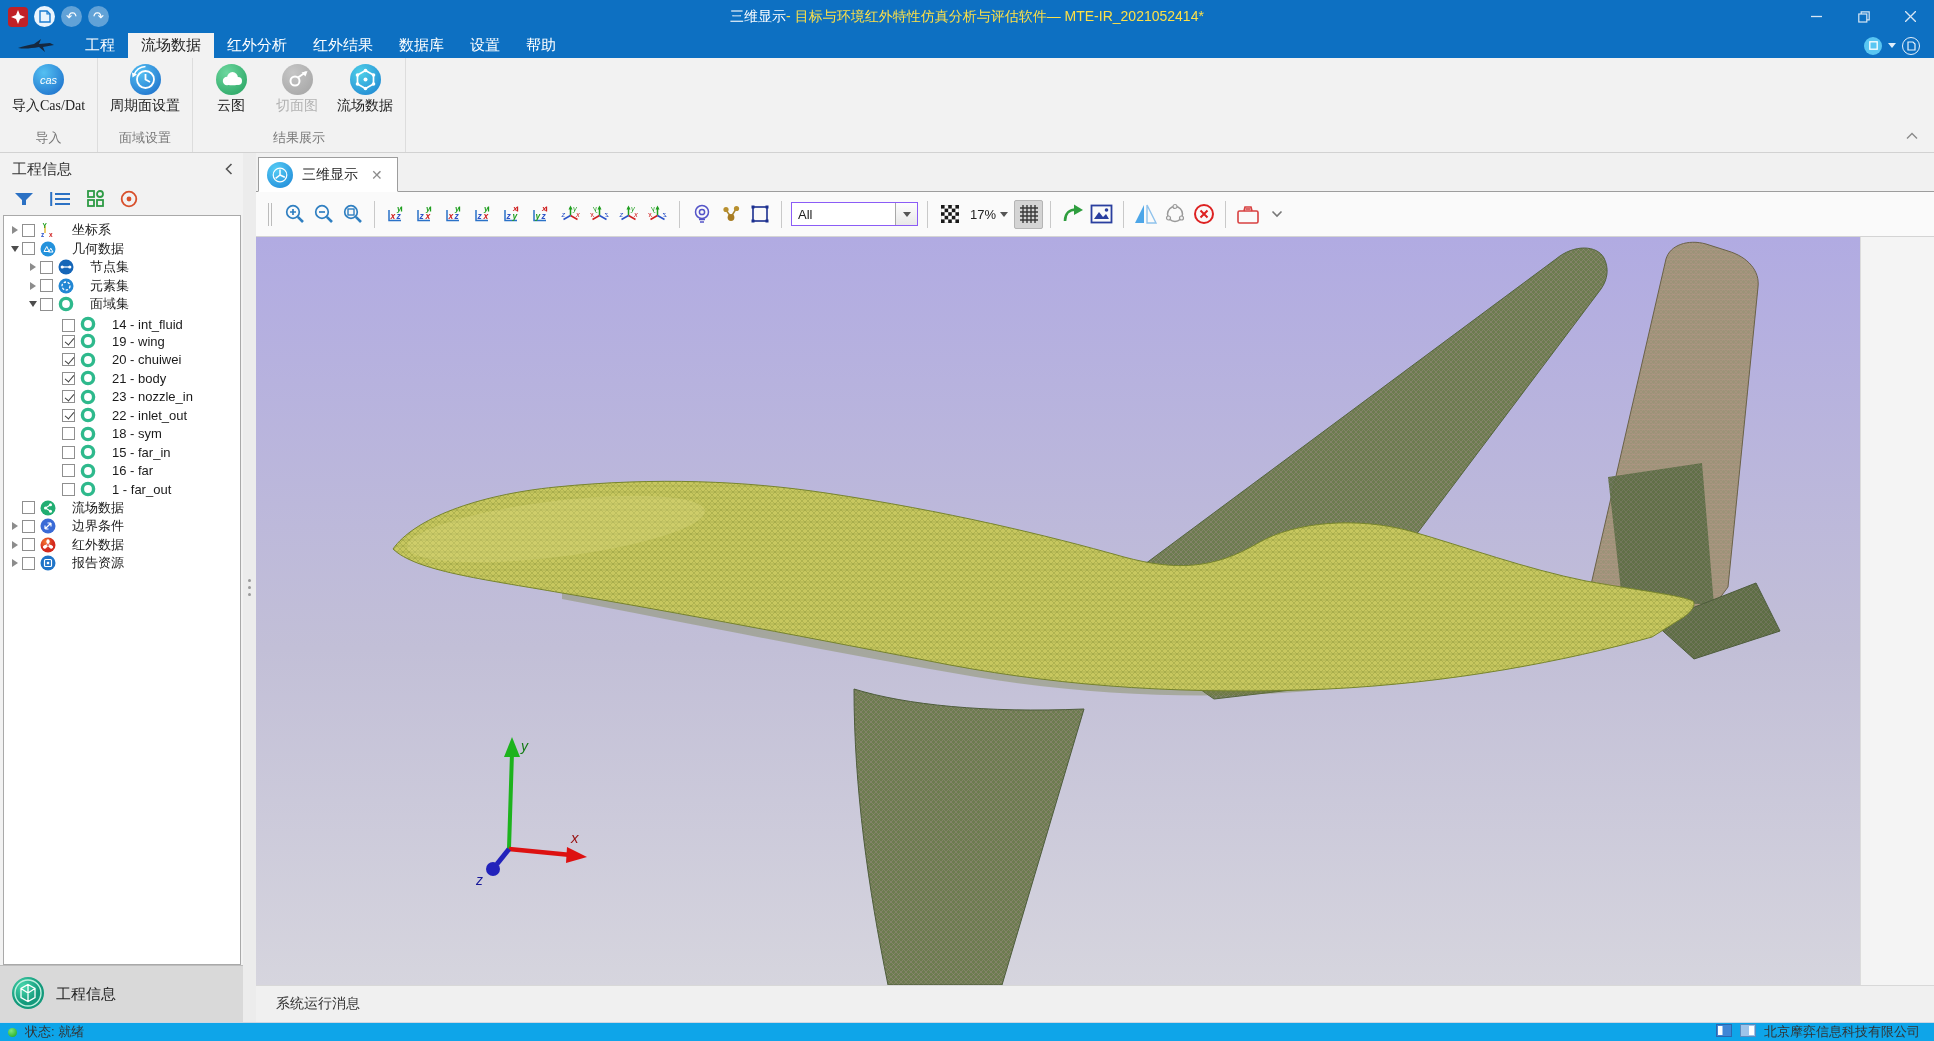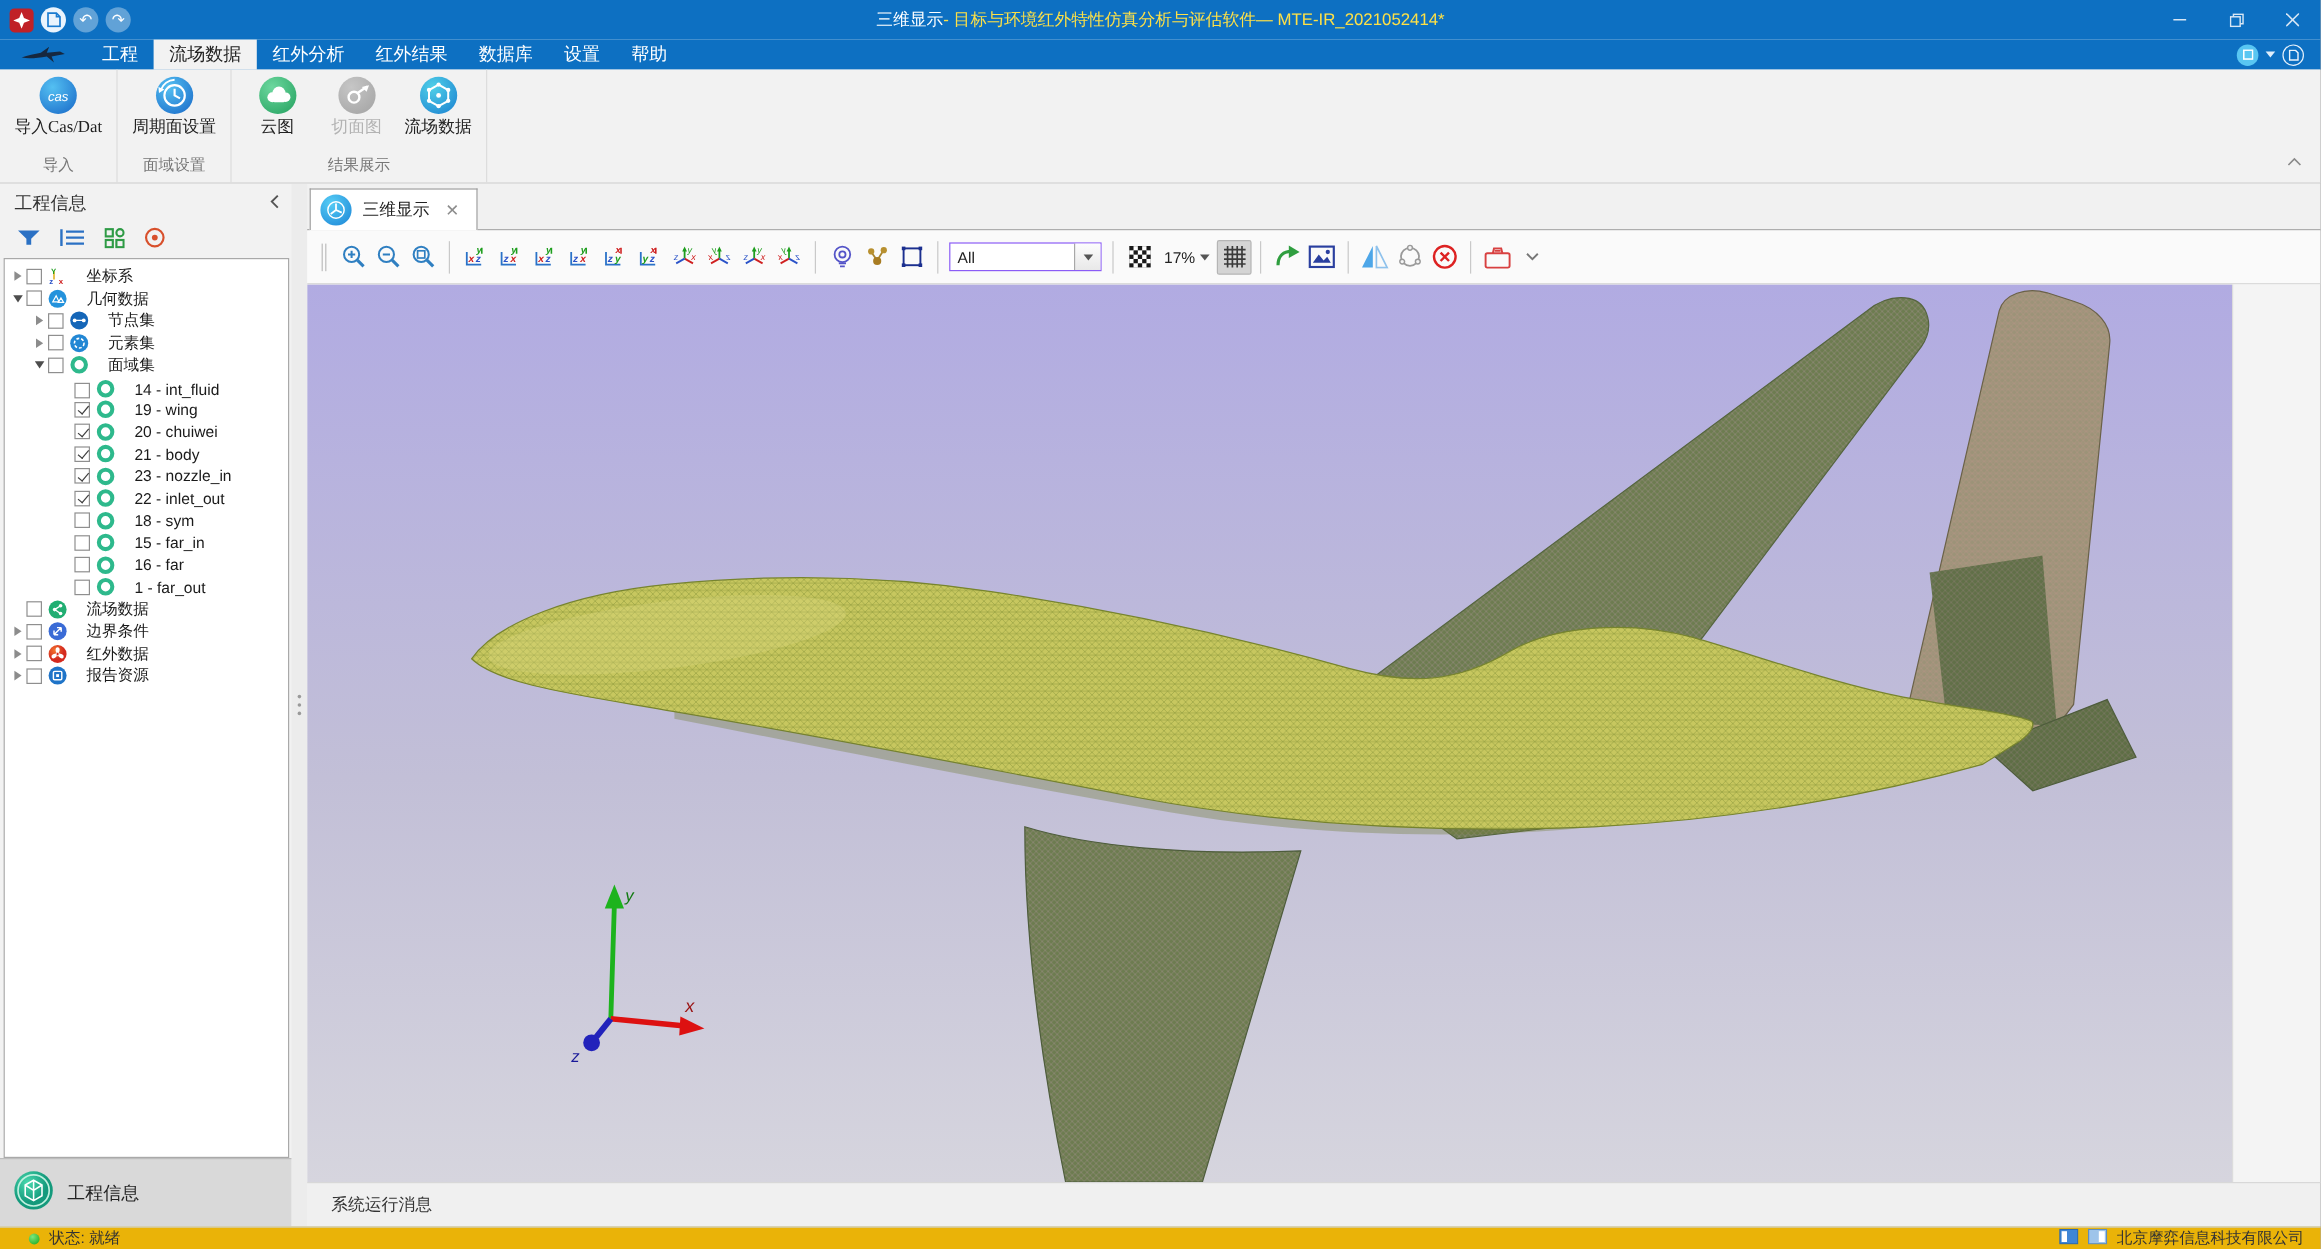--- a/index.html
+++ b/index.html
@@ -89,21 +89,21 @@
   .caret-down { width:0; height:0; border-left:4px solid transparent; border-right:4px solid transparent; border-top:5px solid #555; }
   .zoomsel { display:flex; align-items:center; gap:4px; font-size:13px; color:#222; padding:0 6px; }
 
   .viewport-row { flex:1; display:flex; min-height:0; }
   .viewport { position:relative; width:1604px; flex:0 0 auto; }
   .view-right-strip { flex:1; background:#f4f4f4; border-left:1px solid #dcdcdc; }
 
   .message-panel { height:37px; background:#f0f0f0; border-top:1px solid #d8d8d8; padding:9px 0 0 20px; font-size:14px; color:#333; flex:0 0 auto; }
 
   
-  .statusbar { height:19px; background:#eab308; border-top:1px solid #ccd6e3; display:flex; align-items:center; font-size:13px; color:#333; padding:0 14px 0 24px; flex:0 0 auto;justify-content:center; }
+  .statusbar { height:19px; background:#0ea5e9; border-top:1px solid #ccd6e3; display:flex; align-items:center; font-size:13px; color:#333; padding:0 14px 0 8px; flex:0 0 auto;justify-content:center; }
   .status-dot { width:9px; height:9px; border-radius:50%; background:radial-gradient(circle at 35% 30%, #7ce87c, #17a417); margin-right:8px; }
   .sb-right { margin-left:auto; display:flex; align-items:center; gap:8px; }
   svg text { font-family:"Liberation Sans", sans-serif; }
 </style>
 </head>
 <body>
 
 <div id="app">
 
   <div class="titlebar">

